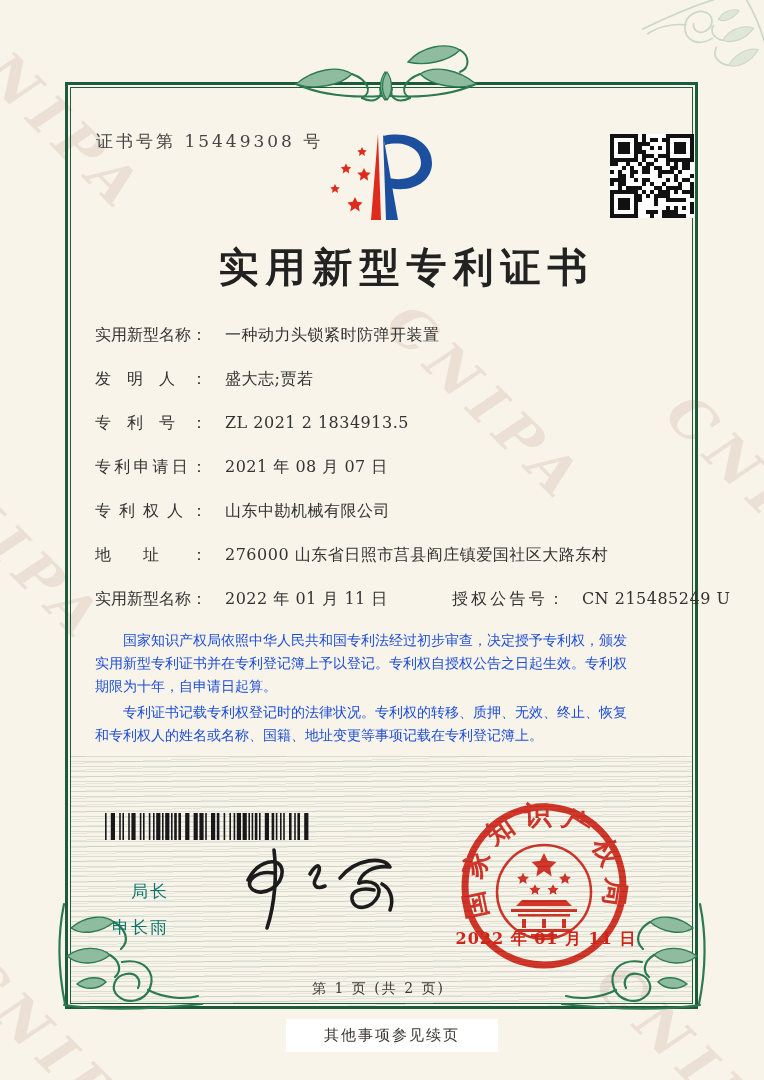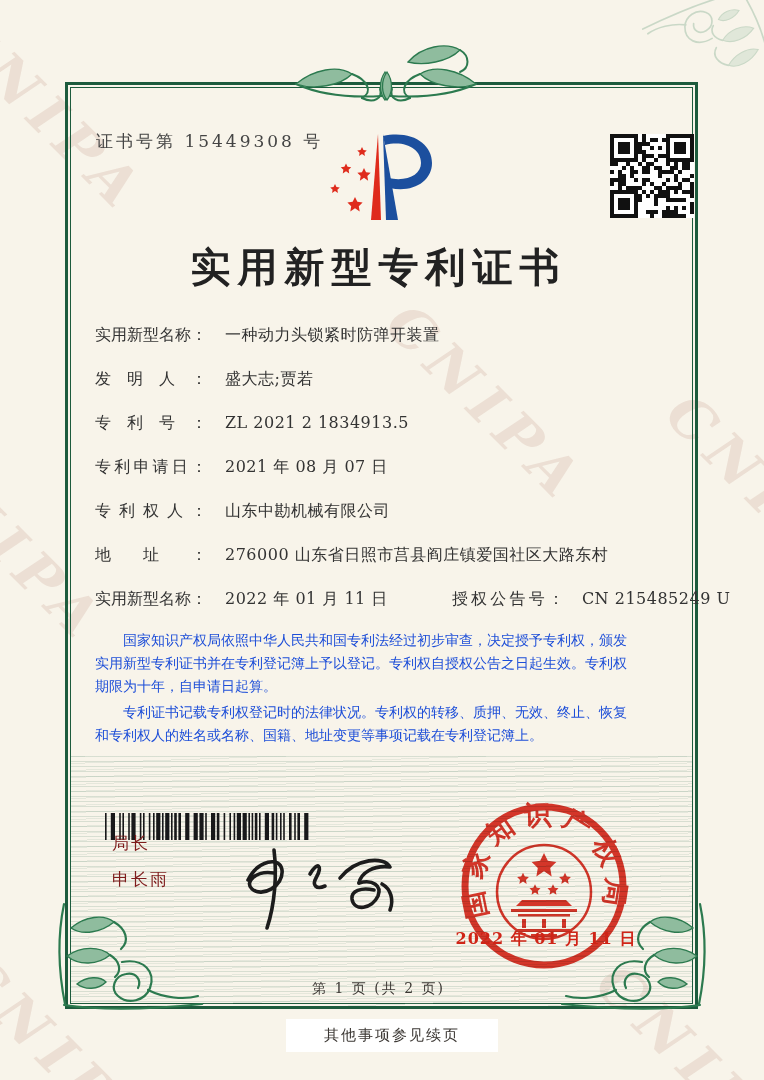--- a/index.html
+++ b/index.html
@@ -38,34 +38,35 @@
   .cert-no{
     position:absolute;left:96px;top:130px;z-index:3;
     font-size:17px;letter-spacing:3px;color:#444;
   }
   .logo{position:absolute;left:308px;top:126px;width:150px;height:106px;z-index:3;}
   .qr{position:absolute;left:610px;top:134px;width:84px;height:84px;z-index:3;}
   .title{
     position:absolute;left:65px;top:240px;width:627px;z-index:3;
     text-align:center;font-size:40px;font-weight:bold;color:#222;
     letter-spacing:7px;
+    padding-left:28px;
   }
   
   .fields{position:absolute;left:95px;top:324px;width:545px;z-index:3;font-size:16px;color:#333;}
   .frow{height:44px;display:flex;align-items:flex-start;gap:18px;line-height:22px;}
   .flabel{display:inline-block;width:112px;text-align-last:justify;text-align:justify;flex:none;}
   .flabel.second{margin-left:46px;}
   .fvalue{white-space:nowrap;letter-spacing:.5px;}
   
   .legal{position:absolute;left:95px;top:629px;width:532px;z-index:3;
     font-size:14px;line-height:23px;color:#1d4ed8;text-align:justify;}
   .legal p{margin:0 0 3px 0;text-indent:2em;}
   
   .barcode{position:absolute;left:105px;top:813px;width:206px;height:27px;z-index:3;}
-  .signer{position:absolute;left:112px;top:832px;z-index:3;font-size:17px;color:#7f1d1d;letter-spacing:2px;}
+  .signer{position:absolute;left:112px;top:880px;z-index:3;font-size:17px;color:#0f766e;letter-spacing:2px;text-align:right;}
   .signer div{margin-bottom:13px;}
   .sig{position:absolute;left:222px;top:842px;width:182px;height:94px;z-index:4;}
   .seal{position:absolute;left:456px;top:798px;width:176px;height:176px;z-index:4;
     mix-blend-mode:multiply;opacity:.93;}
   .seal-date{
     position:absolute;left:446px;top:929px;width:200px;z-index:5;text-align:center;
     color:#cf2417;font-size:16px;font-weight:bold;letter-spacing:1px;
   }
   .page-info{position:absolute;left:65px;top:980px;width:627px;z-index:3;
     text-align:center;font-size:14px;color:#3b3733;letter-spacing:2px;}

